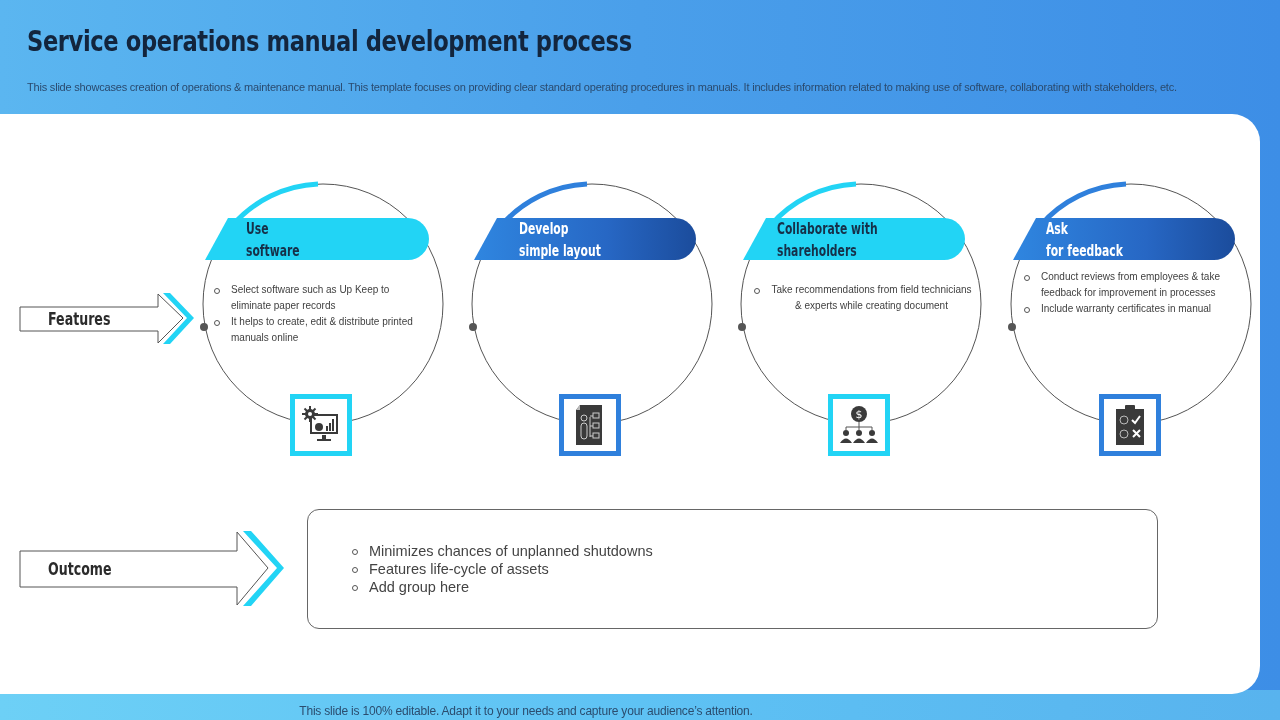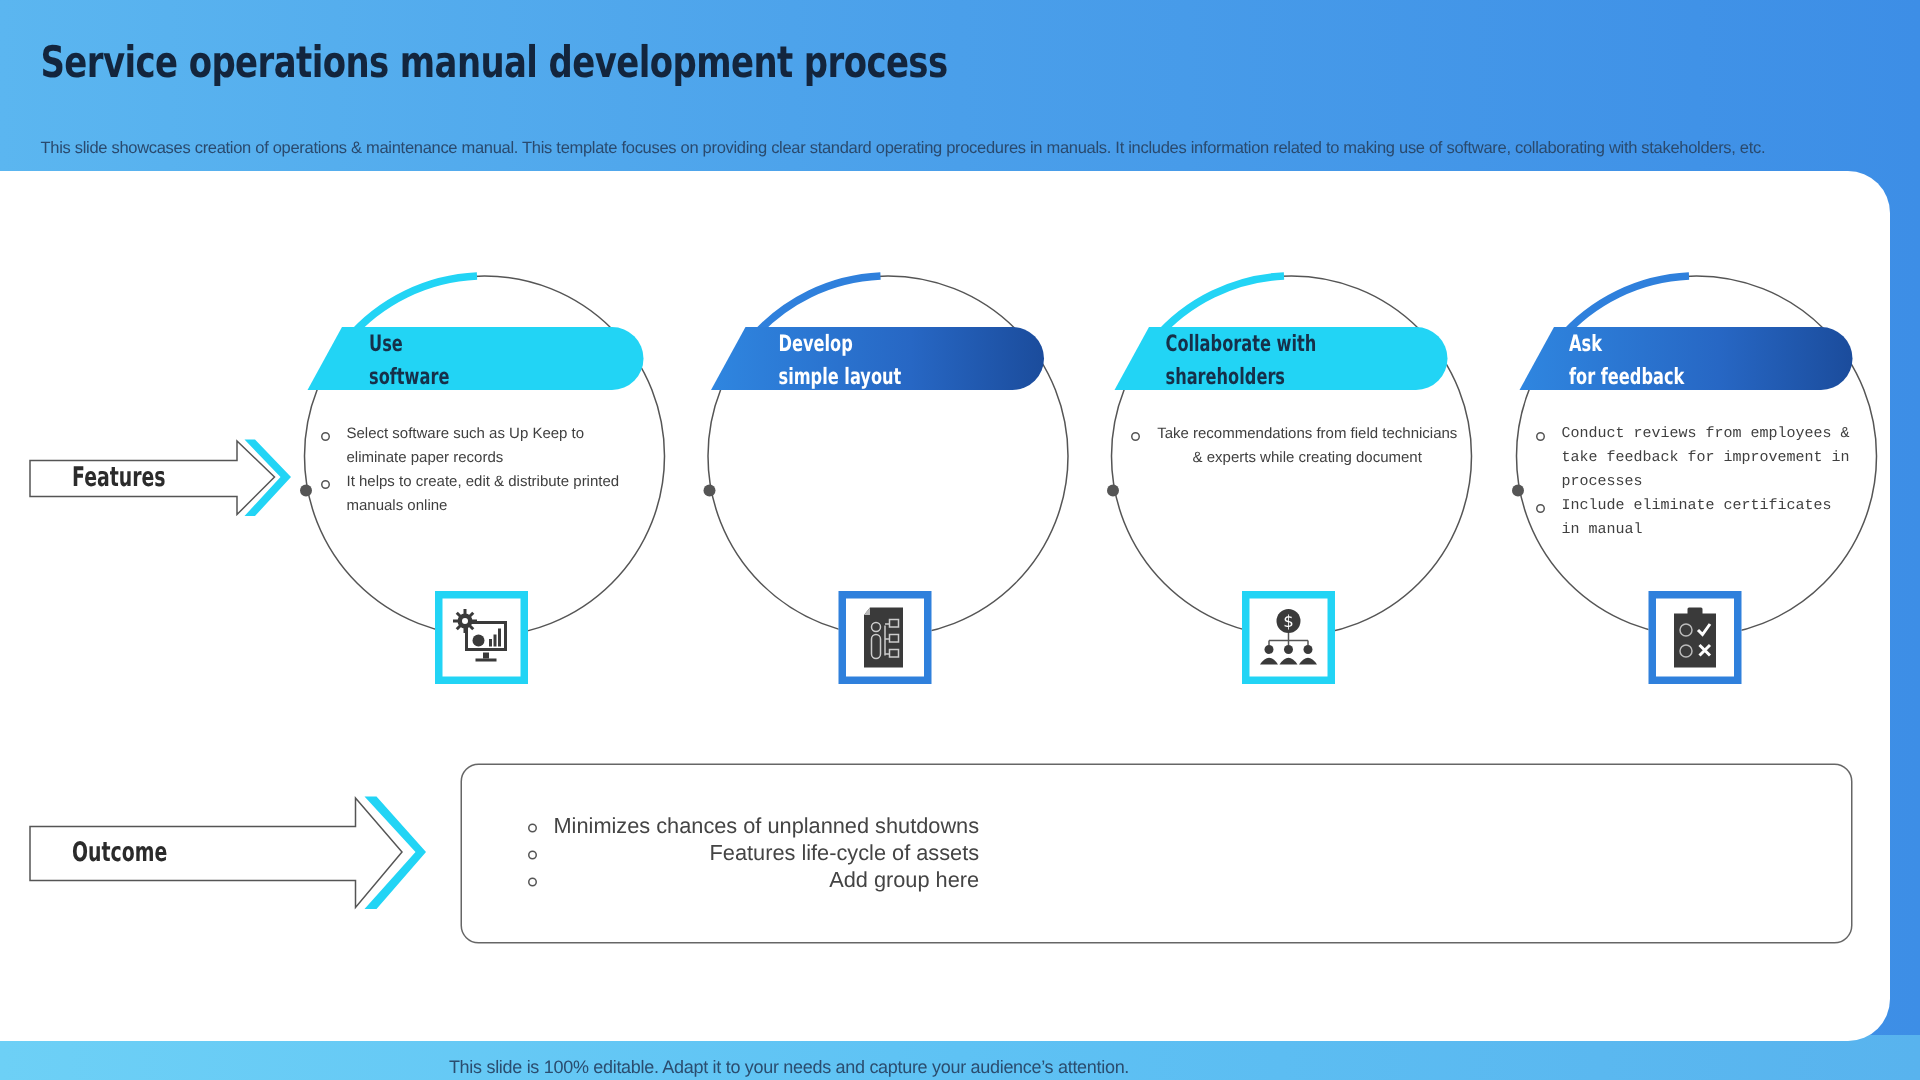--- a/index.html
+++ b/index.html
@@ -16,21 +16,21 @@
   }
   .title {
     position: absolute; left: 27px; top: 24px;
     font-family: "DejaVu Sans", sans-serif;
     font-weight: bold; font-size: 29px; letter-spacing: -0.5px;
     color: #13253d;
     transform: scaleX(0.78); transform-origin: left top;
     white-space: nowrap;
   }
   .subtitle {
-    position: absolute; left: 27px; top: 92px; width: 1225px;
+    position: absolute; left: 27px; top: 80px; width: 1225px;
     font-size: 11px; line-height: 14px; color: #2a4a6e; letter-spacing: -0.2px;
   }
   .panel {
     position: absolute; left: 0; top: 114px; width: 1260px; height: 580px;
     background: #ffffff;
     border-radius: 0 28px 28px 0;
   }
   .footer {
     position: absolute; left: 0; top: 704px; width: 1052px; text-align: center;
     font-size: 12px; color: #2b4d6f; letter-spacing: -0.2px;
@@ -59,22 +59,22 @@
     content: ""; position: absolute; left: 2px; top: 6px;
     width: 4px; height: 4px; border: 1px solid #555; border-radius: 50%;
   }
   .icon-box {
     position: absolute; width: 62px; height: 62px; background: #ffffff;
     border: 5px solid #22d4f5;
     display: flex; align-items: center; justify-content: center;
   }
   .icon-box.blue { border-color: #2f80dc; }
   .outcome-box {
-    position: absolute; left: 307px; top: 509px; width: 928px; height: 120px;
-    border: 1px solid #666; border-radius: 12px; background: #fff; text-align: right;
+    position: absolute; left: 307px; top: 509px; width: 851px; height: 120px;
+    border: 1px solid #666; border-radius: 12px; background: #fff;
   }
   .outcome-box .bullets { left: 42px; top: 32px; font-size: 14.5px; line-height: 18px; color: #444; }
   .outcome-box .bullets li::before { top: 7px; }
 </style>
 </head>
 <body>
 
 <div class="slide">
   <div class="bottom-band"></div>
 
@@ -209,23 +209,23 @@
         <circle cx="34" cy="28" r="3"></circle>
           <path d="M 28 38 Q 34 29 40 38 Z"></path>
       </g>
     </svg>
   </div>
 
   <div class="banner-title light" style="left:1046px; top:218px;">
     <div>Ask</div>
     <div>for  feedback</div>
   </div>
-  <ul class="bullets" style="left:1022px; top:282px; width:215px;font-family:Liberation Mono, monospace;">
+  <ul class="bullets" style="left:1022px; top:269px; width:215px;">
     <li>Conduct reviews  from employees &amp; take feedback for improvement  in processes</li>
-    <li>Include eliminate certificates in manual</li>
+    <li>Include warranty certificates in manual</li>
   </ul>
   <div class="icon-box blue" style="left:1099px; top:394px;">
     <svg width="34" height="44" viewBox="0 0 34 44">
       <rect x="3" y="6" width="28" height="36" fill="#3a3a3a"></rect>
       <rect x="12" y="2" width="10" height="6" rx="1" fill="#3a3a3a"></rect>
       <circle cx="11" cy="17" r="4" fill="none" stroke="#bbb" stroke-width="1"></circle>
       <path d="M 19 17 L 22 20 L 27 13" fill="none" stroke="#fff" stroke-width="2"></path>
       <circle cx="11" cy="31" r="4" fill="none" stroke="#bbb" stroke-width="1"></circle>
       <path d="M 20 27 L 27 34 M 27 27 L 20 34" stroke="#fff" stroke-width="2"></path>
     </svg>

